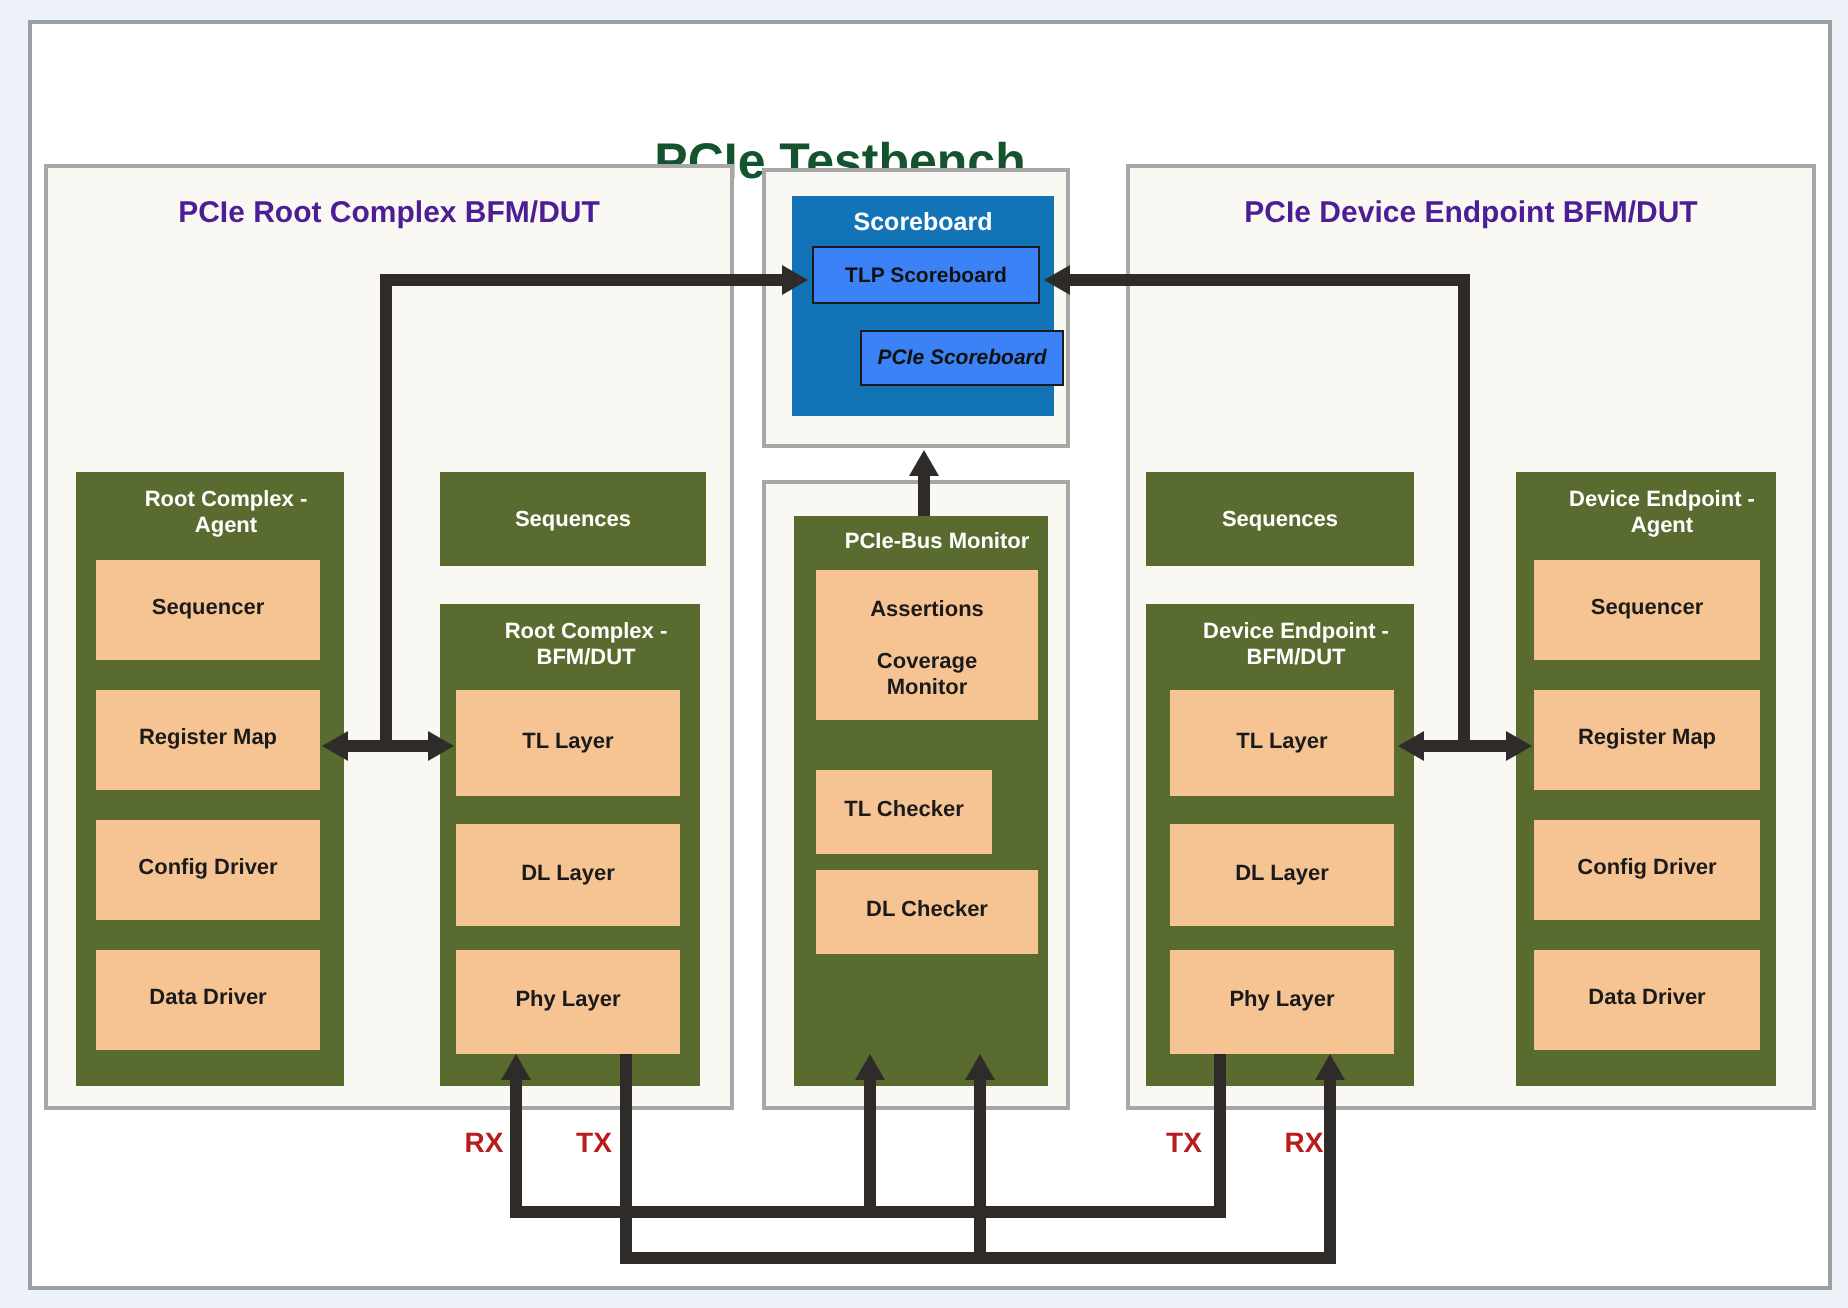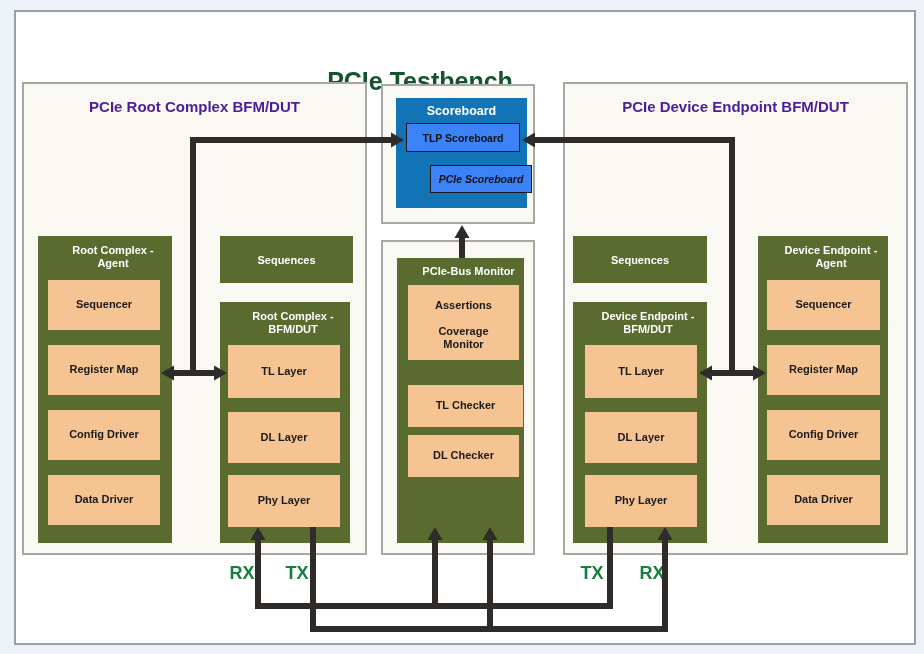--- a/index.html
+++ b/index.html
@@ -48,21 +48,21 @@
   }
   .bluehead{padding-top:6px;font-size:12.5px;}
   .ybox{
     position:absolute;background:#3b82f6;color:#111;
     border:1.5px solid #1a1a1a;box-sizing:border-box;
     display:flex;align-items:center;justify-content:center;
     font-size:10.5px;font-weight:bold;text-align:left;
   }
   .iolabel{
     position:absolute;width:30px;text-align:center;
-    font-size:18px;font-weight:bold;color:#15803d;
+    font-size:14px;font-weight:bold;color:#b91c1c;
   }
   svg.conn-layer{position:absolute;left:0;top:0;z-index:10;pointer-events:none;}
   .conn{stroke:#2e2b28;stroke-width:6;fill:none;stroke-linejoin:miter;stroke-linecap:butt;}
   .head{fill:#2e2b28;stroke:none;}
 </style>
 </head>
 <body>
 
 <div class="page">
 
@@ -95,21 +95,21 @@
   </div>
   <div class="ybox" style="left:406px;top:123px;width:114px;height:29px;">TLP Scoreboard</div>
   <div class="ybox" style="left:430px;top:165px;width:102px;height:28px;font-style:italic;">PCIe Scoreboard</div>
 
   <div class="container" style="left:381px;top:240px;width:154px;height:315px;"></div>
   <div class="gbox" style="left:397px;top:258px;width:127px;height:285px;">
     <div class="ghead" style="padding-top:7px;">PCIe-Bus Monitor</div>
   </div>
   <div class="obox" style="left:408px;top:285px;width:111px;height:42px;">Assertions</div>
   <div class="obox" style="left:408px;top:316px;width:111px;height:44px;">Coverage Monitor</div>
-  <div class="obox" style="left:408px;top:385px;width:115px;height:42px;text-align:right;">TL Checker</div>
+  <div class="obox" style="left:408px;top:385px;width:88px;height:42px;text-align:right;">TL Checker</div>
   <div class="obox" style="left:408px;top:435px;width:111px;height:42px;">DL Checker</div>
 
   <div class="container" style="left:563px;top:82px;width:345px;height:473px;"></div>
   <div class="container-title" style="left:563px;top:98px;width:345px;">PCIe Device Endpoint BFM/DUT</div>
 
   <div class="gbox gcenter" style="left:573px;top:236px;width:134px;height:47px;">Sequences</div>
 
   <div class="gbox" style="left:573px;top:302px;width:134px;height:241px;">
     <div class="ghead">Device Endpoint - BFM/DUT</div>
   </div>

